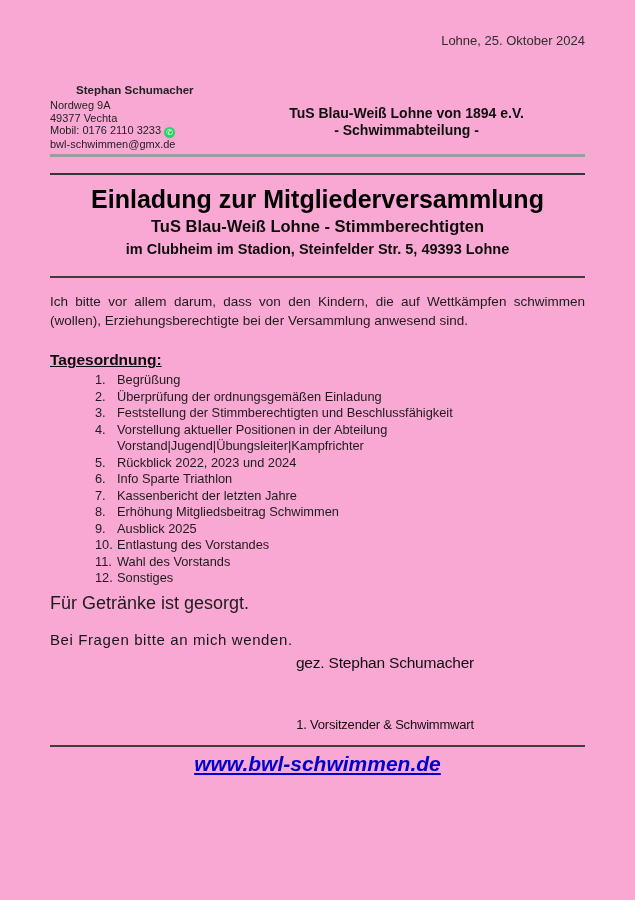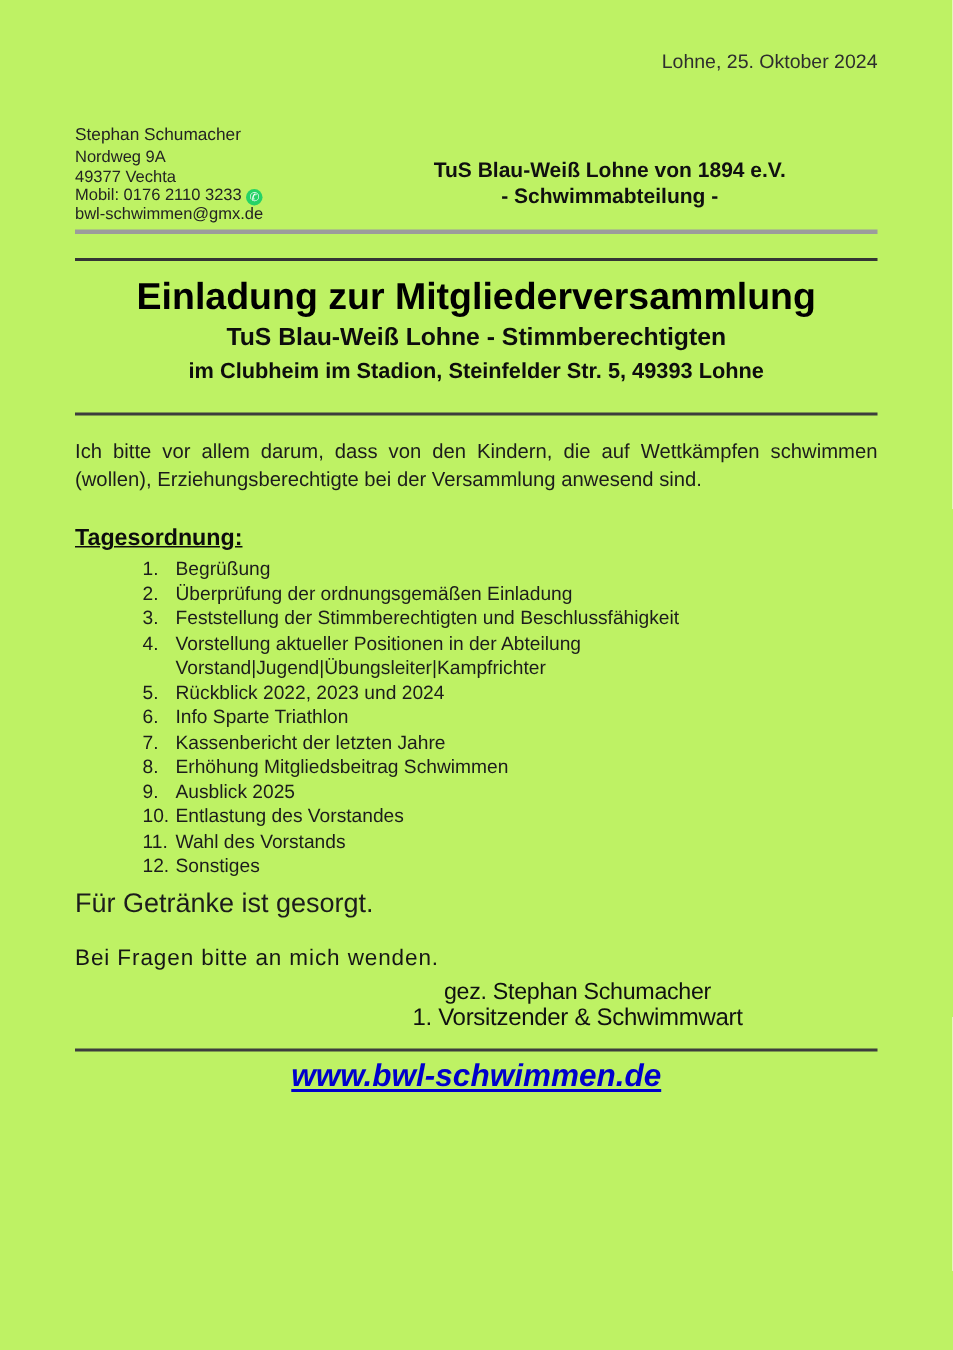--- a/index.html
+++ b/index.html
@@ -1,25 +1,25 @@
 <!DOCTYPE html>
 <html><head>
 <meta charset="utf-8">
 <style>
   html,body { margin:0; padding:0; background:#ffffff; }
   .page {
-    position:relative; width:635px; height:900px; background:#bef264;
+    position:relative; width:635px; height:900px; background:#f9a8d4;
     box-sizing:border-box; padding:0 50px; overflow:hidden;
     font-family:"Liberation Sans","DejaVu Sans",sans-serif; color:#222;
   }
   .date-line { padding-top:33px; text-align:right; font-size:13px; color:#2e2e2e; }
 
   .header-row { display:flex; margin-top:36px; align-items:flex-start; }
   .sender { width:178px; font-size:11px; line-height:12.8px; color:#232323; }
-  .sender .name { font-weight:normal; font-size:11.5px; margin-bottom:2px; }
+  .sender .name { font-weight:bold; font-size:11.5px; margin-bottom:2px;margin-left:26px; }
   .wa-icon {
     display:inline-flex; width:11px; height:11px; background:#25d366; border-radius:50%;
     color:#fff; font-size:8px; line-height:11px; align-items:center; justify-content:center;
     vertical-align:-1px; margin-left:3px;
   }
   .club-header { flex:1; text-align:center; font-weight:bold; font-size:14px; line-height:17px; padding-top:21px; color:#101010; }
   .logo-wrap { width:152px; height:106px; flex:0 0 152px; }
 
   .rule-gray  { height:3px; background:#9c9c9c; margin-top:3px; }
   .rule-dark  { height:2px; background:#353535; margin-top:16px; }
@@ -40,21 +40,21 @@
   .agenda-row { display:flex; margin-left:45px; }
   .agenda-num { flex:0 0 22px; width:22px; }
   .agenda-text{ flex:1; }
   .agenda-cont{ margin-left:67px; }
 
   .drinks    { margin-top:6px; font-size:18px; color:#1c1c1c; }
   .questions { margin-top:17px; font-size:15px; letter-spacing:0.6px; color:#161616; }
 
   .signature { margin-top:5px; width:300px; margin-left:185px; text-align:center; letter-spacing:-0.2px; }
   .sig-name { font-size:15.5px; line-height:19px; color:#101010; }
-  .sig-role { font-size:16px; line-height:15px; color:#101010; }
+  .sig-role { font-size:13px; line-height:15px; color:#101010;margin-top:45px; }
 
   .footer-link { margin-top:5px; text-align:center; }
   .footer-link a { color:#0000cc; font-size:21px; font-weight:bold; font-style:italic; text-decoration:underline; cursor:pointer;margin-top:41px; }
 </style>
 </head>
 <body>
 
 <div class="page">
 
   <div class="date-line">Lohne, 25. Oktober 2024</div>

